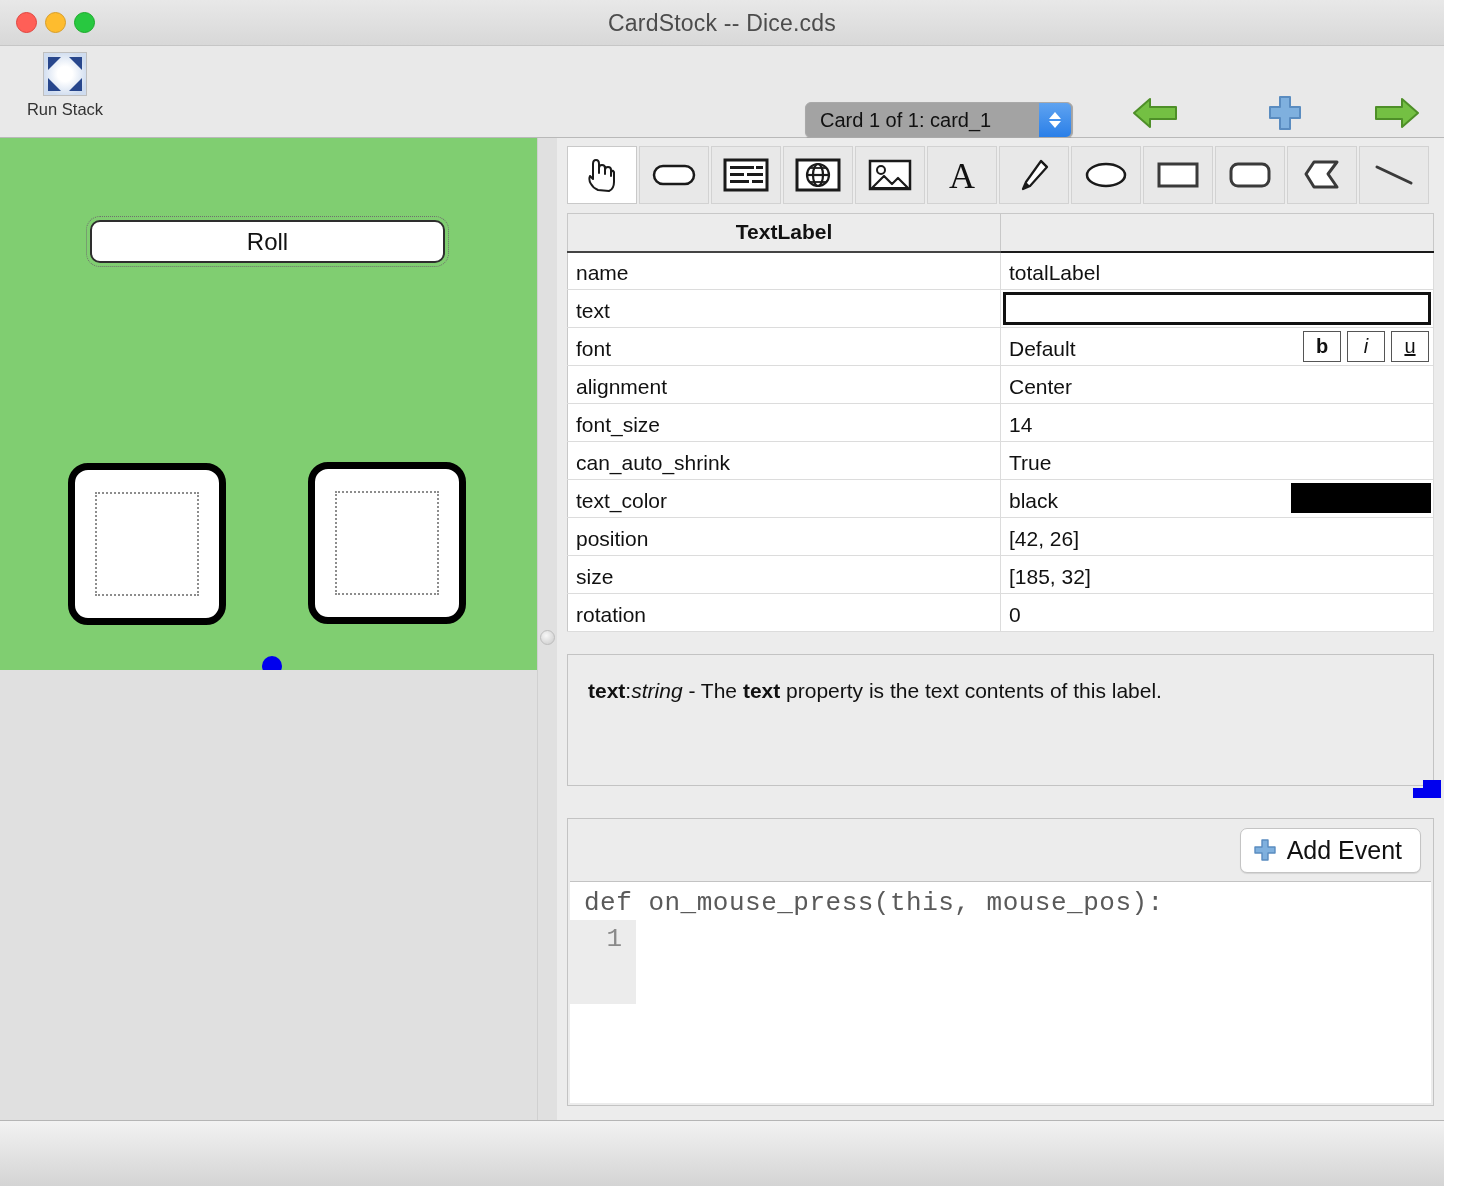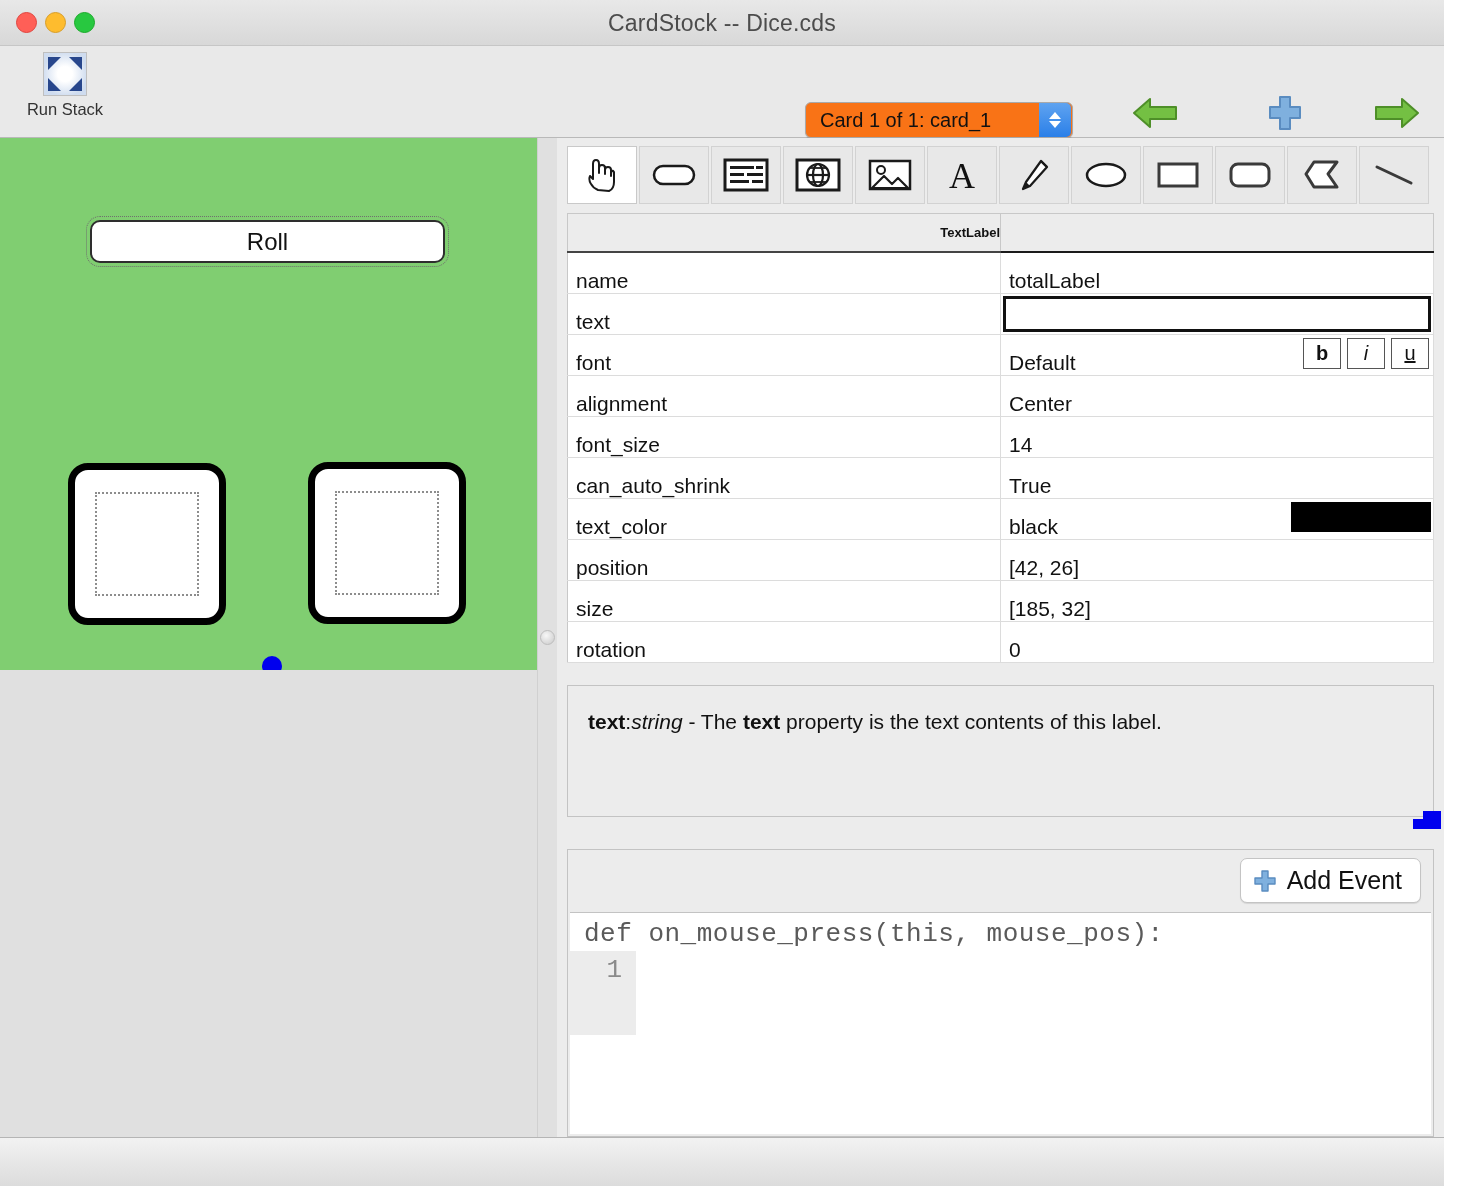--- a/index.html
+++ b/index.html
@@ -58,21 +58,21 @@
   }
   .rs-arrow { position: absolute; width: 0; height: 0; }
   .rs-tl { top: 4px; left: 4px; border-left: 13px solid #27468c; border-bottom: 13px solid transparent; }
   .rs-tr { top: 4px; right: 4px; border-right: 13px solid #27468c; border-bottom: 13px solid transparent; }
   .rs-bl { bottom: 4px; left: 4px; border-left: 13px solid #27468c; border-top: 13px solid transparent; }
   .rs-br { bottom: 4px; right: 4px; border-right: 13px solid #27468c; border-top: 13px solid transparent; }
 
   .card-combo {
     position: absolute; left: 805px; top: 56px;
     width: 268px; height: 36px;
-    background: #f97316;
+    background: #a3a3a3;
     border: 1px solid #a9a9a9;
     border-radius: 6px;
     display: flex; align-items: center;
     box-shadow: 0 1px 1px rgba(0,0,0,0.12);
   }
   .card-combo-text { flex: 1; padding-left: 14px; font-size: 20px; color: #111; white-space: nowrap; }
   .stepper {
     width: 32px; height: 34px; margin-right: 1px;
     background: linear-gradient(#5fa3f0, #2a7fe8);
     border-radius: 0 5px 5px 0;
@@ -162,31 +162,31 @@
   
   .prop-table {
     width: 100%;
     border-collapse: collapse;
     background: #ffffff;
     border: 1px solid #c8c8c8;
     table-layout: fixed;
   }
   .prop-table th {
     background: #ececec;
-    font-size: 13px; font-weight: bold; color: #111;
-    height: 38px; text-align: right;
+    font-size: 21px; font-weight: bold; color: #111;
+    height: 38px; text-align: center;
     border-right: 1px solid #c8c8c8;
     border-bottom: 2px solid #444;
   }
   .prop-table th.blank { border-bottom: 2px solid #1a1a1a; }
   .prop-table td {
     height: 38px; font-size: 21px; color: #111;
     border-bottom: 1px solid #dcdcdc;
     border-right: 1px solid #dcdcdc;
-    padding: 16px 0 0 8px;
+    padding: 5px 0 0 8px;
     vertical-align: middle;
   }
   .prop-table td.key { width: 224px; }
   .prop-table td.val { position: relative; }
   .cell-edit {
     position: absolute; left: 2px; top: 2px; right: 2px; bottom: 2px;
     border: 3px solid #111; background: #fff;
   }
   .swatch {
     position: absolute; right: 2px; top: 3px;

